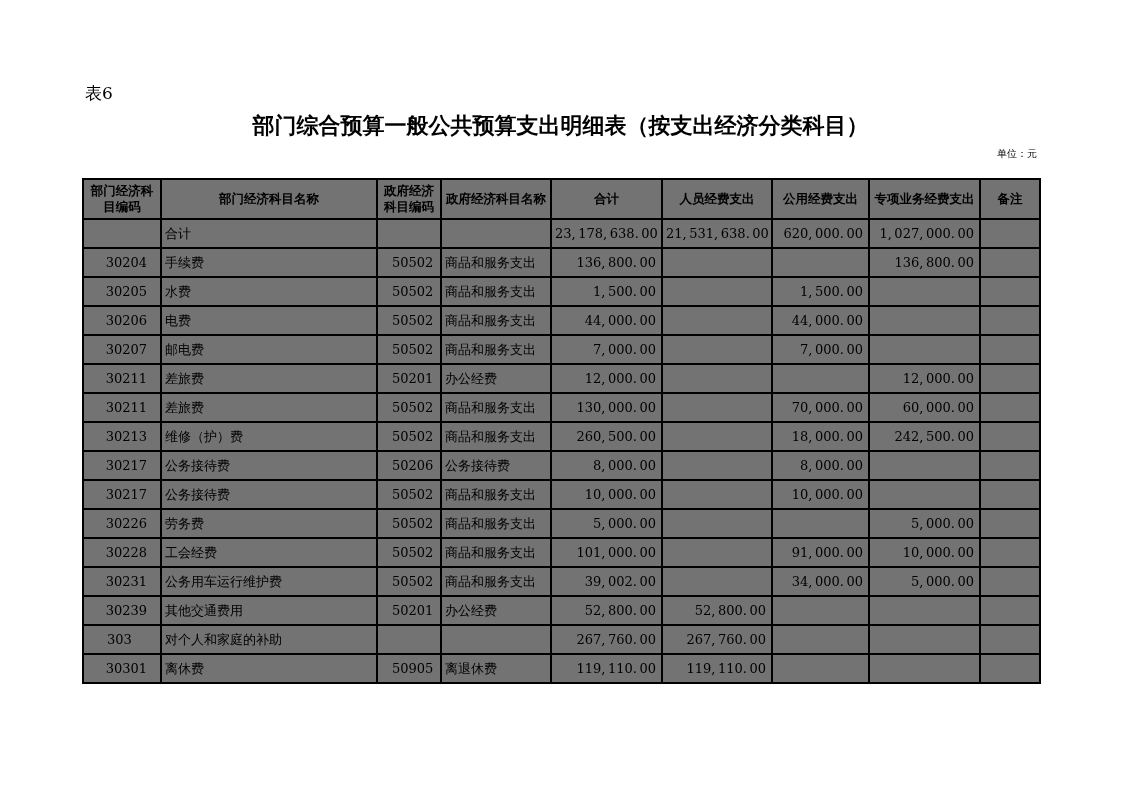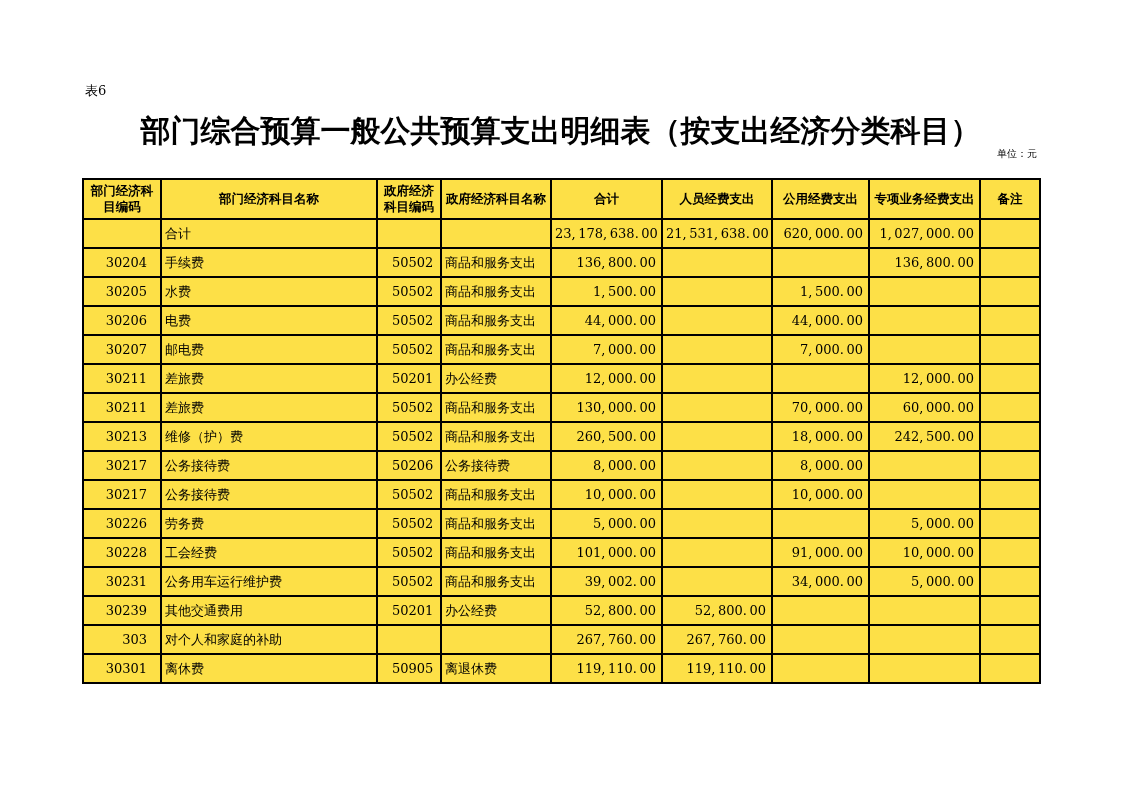--- a/index.html
+++ b/index.html
@@ -7,36 +7,36 @@
     position:relative;
     width:1122px;height:793px;
     background:#ffffff;
     margin:0 auto;
     font-family:"DejaVu Serif","Liberation Serif",serif;
     color:#000;
     overflow:hidden;
   }
   .sheet-label{
     position:absolute;left:85px;top:82px;
-    font-size:13px;
+    font-size:17px;
   }
   .title{
     position:absolute;left:82px;top:111px;width:957px;
     margin:0;text-align:center;
-    font-size:30px;font-weight:bold;
+    font-size:22px;font-weight:bold;
     font-family:"DejaVu Sans","Liberation Sans",sans-serif;
   }
   .unit-note{
     position:absolute;left:82px;top:147px;width:955px;
     text-align:right;font-size:10px;
   }
   table.budget-table{
     position:absolute;left:82px;top:178px;width:957px;
     border-collapse:collapse;table-layout:fixed;
-    background:#fde047;
+    background:#737373;
   }
   .budget-table th,.budget-table td{
     border:2px solid #000;
     overflow:hidden;
   }
   .budget-table th{
     height:38px;
     font-size:12.5px;font-weight:bold;
     text-align:center;vertical-align:middle;
     white-space:pre-line;line-height:1.3;
@@ -44,21 +44,21 @@
     padding:0 1px;
   }
   .budget-table td{
     height:27px;
     font-size:13px;
     vertical-align:middle;
     white-space:nowrap;
     padding:0 3px;
   }
   td.c-code{text-align:right;padding-right:13px;}
-  td.c-code.left{text-align:right;padding-left:8px;}
+  td.c-code.left{text-align:center;padding-left:8px;}
   td.c-gcode{text-align:left;padding-left:14px;}
   td.c-name{text-align:left;padding-left:3px;}
   td.c-num{text-align:right;padding-right:5px;}
   td.c-remark{text-align:center;}
 </style>
 </head>
 <body>
 
 <div class="page">
   <div class="sheet-label">表6</div>

